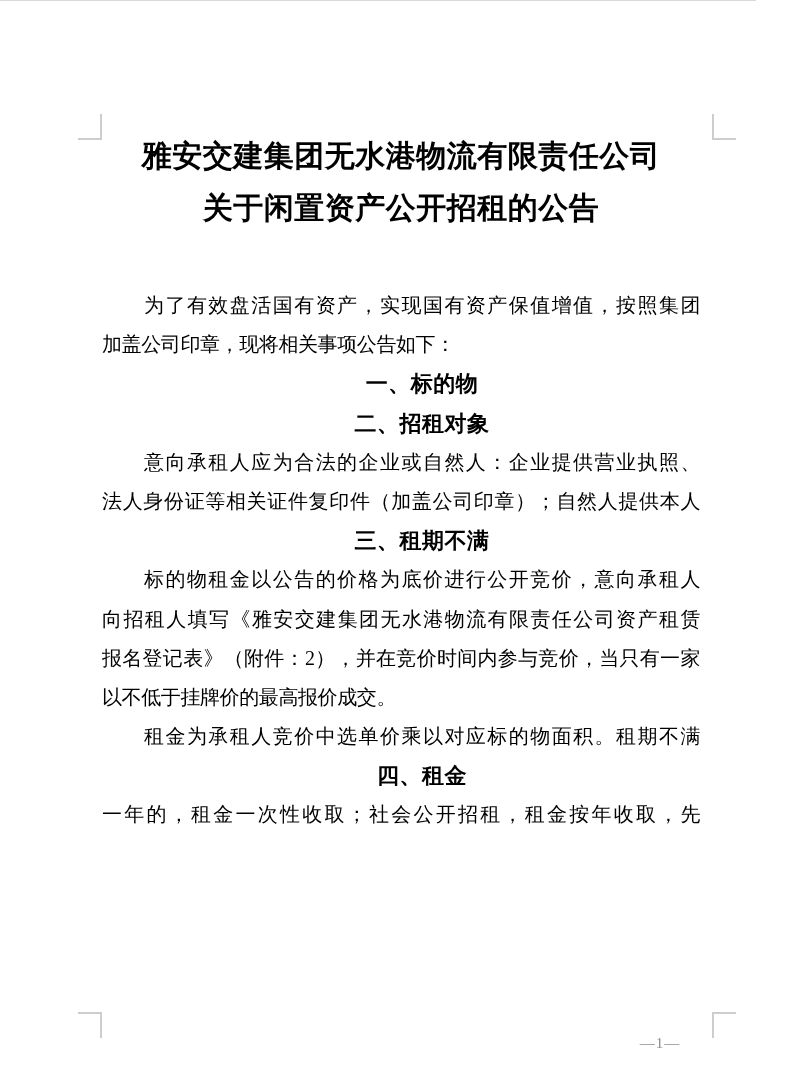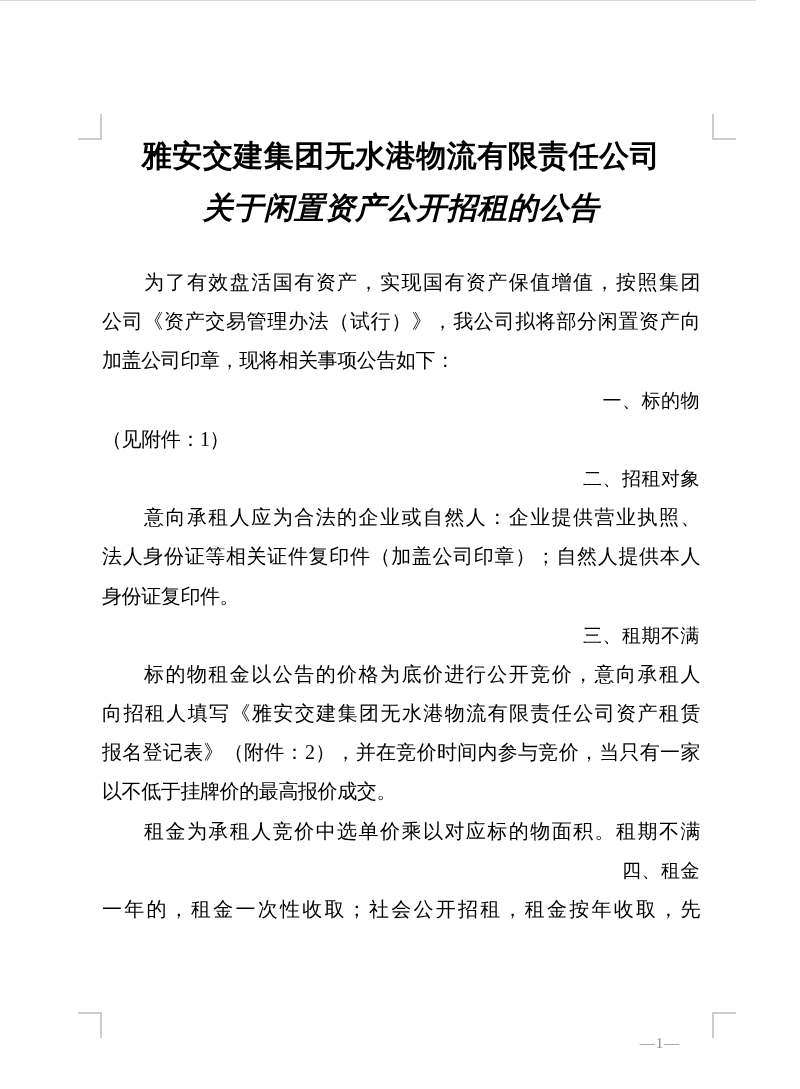--- a/index.html
+++ b/index.html
@@ -36,44 +36,44 @@
     width: 598px;
     text-align: center;
     font-size: 30px;
     line-height: 40px;
     font-weight: bold;
     font-family: "Liberation Serif", serif;
     letter-spacing: 0.5px;
     white-space: nowrap;
   }
   .doc-title.t1 { top: 136px; }
-  .doc-title.t2 { top: 188px; font-style: italic; }
+  .doc-title.t2 { top: 188px; }
 
   .doc-body {
     position: absolute;
     left: 102px;
-    top: 263px;
+    top: 286px;
     width: 598px;
   }
   .line {
     height: 39.2px;
     line-height: 39.2px;
     font-size: 20px;
     letter-spacing: -0.4px;
     text-align: justify;
     overflow: hidden;
   }
   .line.fill { text-align-last: justify; }
   .line.first { text-indent: 42px; }
   .line.heading {
-    font-weight: normal;
+    font-weight: bold;
     font-family: "Liberation Sans", sans-serif;
-    font-size: 19px;
+    font-size: 22px;
     text-indent: 42px;
-    text-align: right;
+    text-align: center;
     text-align-last: auto;
     letter-spacing: 0.5px;
   }
   .page-number {
     position: absolute;
     left: 628px;
     top: 1033px;
     width: 64px;
     text-align: center;
     font-size: 15px;
@@ -93,28 +93,25 @@
   <div class="cm cm-tl"></div>
   <div class="cm cm-tr"></div>
   <div class="cm cm-bl"></div>
   <div class="cm cm-br"></div>
 
   <div class="doc-title t1">雅安交建集团无水港物流有限责任公司</div>
   <div class="doc-title t2">关于闲置资产公开招租的公告</div>
 
   <div class="doc-body" id="doc-body">
       <div class="line first fill">为了有效盘活国有资产，实现国有资产保值增值，按照集团</div>
-      <div class="line fill">公司《资产交易管理办法（试行）》，我公司拟将部分闲置资产向</div>
       <div class="line">加盖公司印章，现将相关事项公告如下：</div>
       <div class="line heading">一、标的物</div>
-      <div class="line">（见附件：1）</div>
       <div class="line heading">二、招租对象</div>
       <div class="line first fill">意向承租人应为合法的企业或自然人：企业提供营业执照、</div>
       <div class="line fill">法人身份证等相关证件复印件（加盖公司印章）；自然人提供本人</div>
-      <div class="line">身份证复印件。</div>
       <div class="line heading">三、租期不满</div>
       <div class="line first fill">标的物租金以公告的价格为底价进行公开竞价，意向承租人</div>
       <div class="line fill">向招租人填写《雅安交建集团无水港物流有限责任公司资产租赁</div>
       <div class="line fill">报名登记表》（附件：2），并在竞价时间内参与竞价，当只有一家</div>
       <div class="line">以不低于挂牌价的最高报价成交。</div>
       <div class="line first fill">租金为承租人竞价中选单价乘以对应标的物面积。租期不满</div>
       <div class="line heading">四、租金</div>
       <div class="line fill">一年的，租金一次性收取；社会公开招租，租金按年收取，先</div>
     </div>
 

